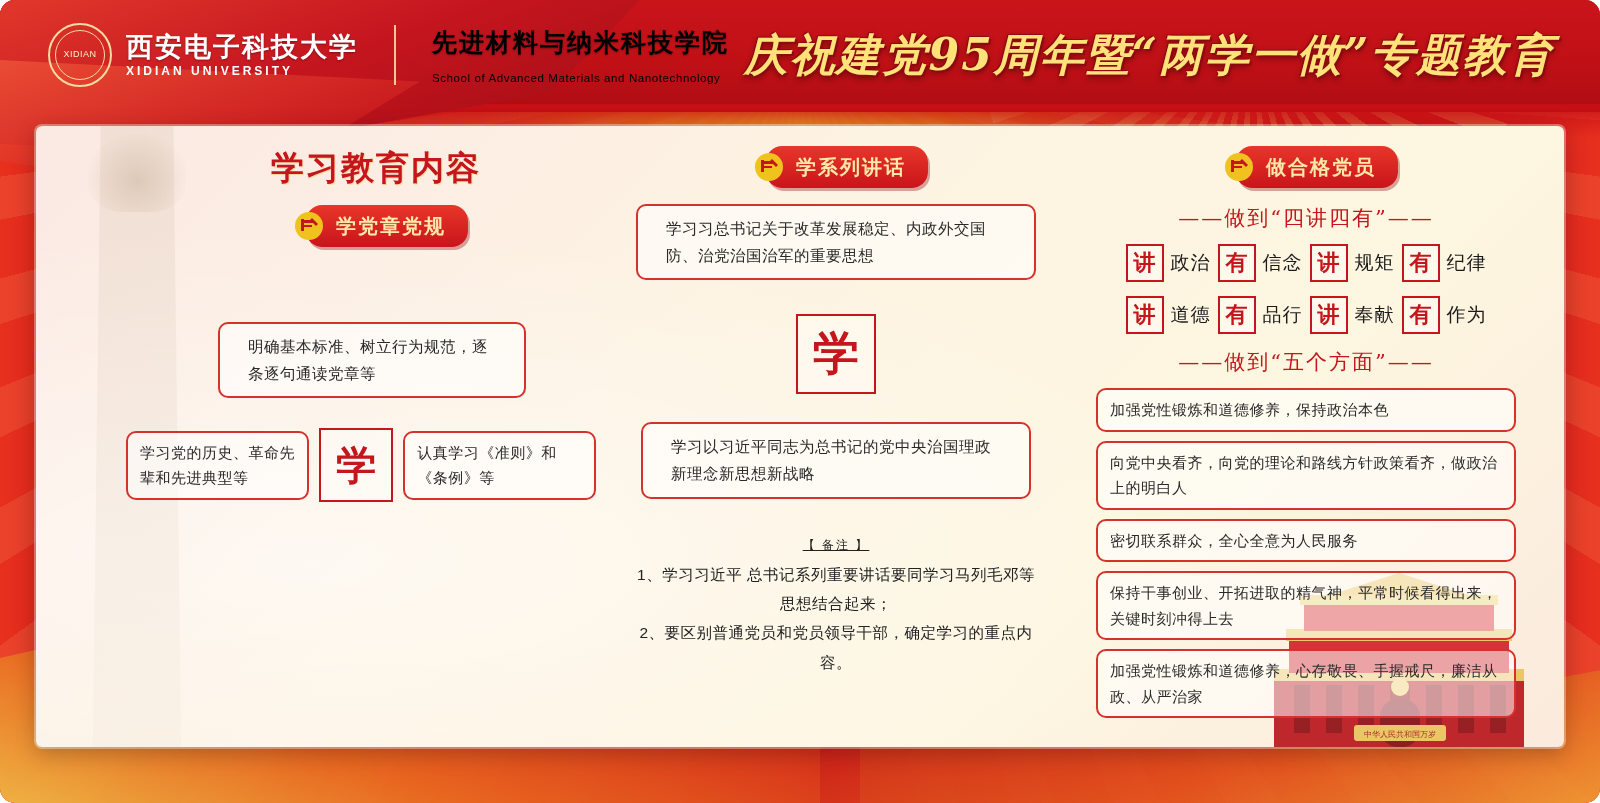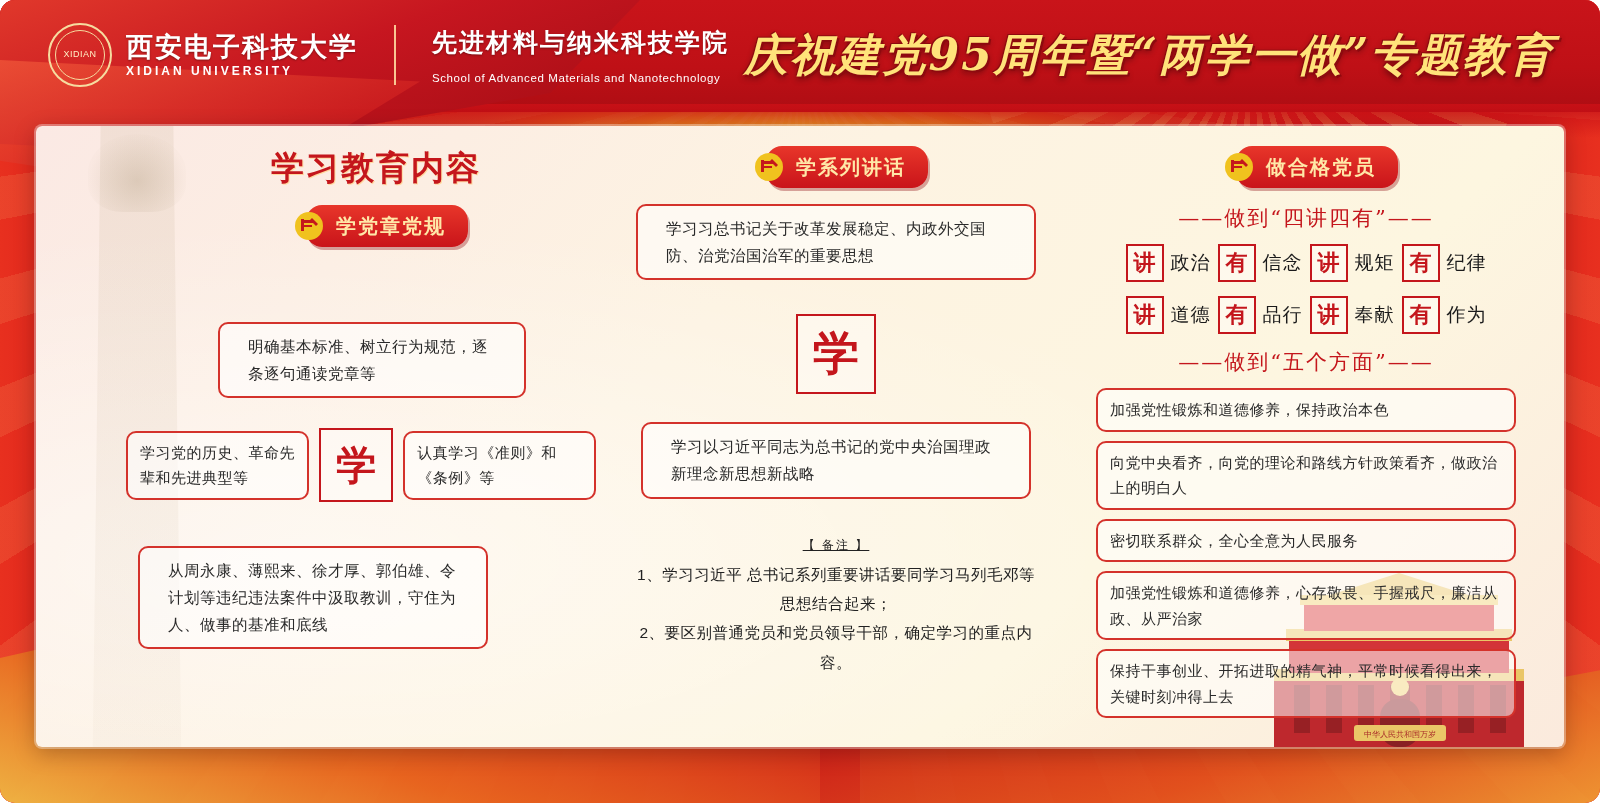--- a/index.html
+++ b/index.html
@@ -100,21 +100,21 @@
     font-family: "DejaVu Serif", "Liberation Serif", serif;
     font-size: 27px; font-weight: 700; letter-spacing: 2px;
     color: #ffffff; text-shadow: 0 1px 2px rgba(0,0,0,.35);
     line-height: 1.1;
   }
   .uni-en {
     font-size: 12px; letter-spacing: 3px; color: #fff;
     margin-top: 3px; font-weight: 700;
   }
   .vbar { width: 2px; height: 60px; background: #ffd9a0; margin: 0 22px; opacity: .9; }
-  .school-names { color: #ffffff; }
+  .school-names { color: #000000; }
   .school-cn {
     font-family: "DejaVu Serif", "Liberation Serif", serif;
     font-size: 25px; font-weight: 700; letter-spacing: 2px;
     text-shadow: 0 1px 2px rgba(0,0,0,.35);
   }
   .school-en { font-size: 11.5px; letter-spacing: .6px; margin-top: 13px; }
   .main-title {
     flex: 1;
     text-align: center;
     font-family: "DejaVu Serif", "Liberation Serif", serif;
@@ -343,21 +343,20 @@
       </div>
 
       <div class="box a-box1">明确基本标准、树立行为规范，逐条逐句通读党章等</div>
 
       <div class="a-row">
         <div class="box box-sm a-left">学习党的历史、革命先辈和先进典型等</div>
         <div class="a-char">学</div>
         <div class="box box-sm a-right">认真学习《准则》和《条例》等</div>
       </div>
 
-      <div class="box a-box4">从周永康、薄熙来、徐才厚、郭伯雄、令计划等违纪违法案件中汲取教训，守住为人、做事的基准和底线</div>
     </div>
 
     <div class="col col-b">
       <div class="pill-row">
         <div class="pill">
           <span class="emblem">
             <svg width="30" height="30" viewBox="0 0 30 30">
               <circle cx="15" cy="15" r="14" fill="#f0c21e"></circle>
               <path d="M7 20 L7 8 L10 8 L10 20 Z M10 9 L20 9 L20 12 L10 12 Z M10 14 L18 14 L18 16 L10 16 Z" fill="#c4161c"></path>
               <path d="M18 7 L24 13 L22 15 L16 9 Z" fill="#c4161c"></path>
@@ -417,20 +416,20 @@
         <div class="kw">有</div>
         <div class="kwt">作为</div>
       </div>
 
       <div class="c-sub">——做到“五个方面”——</div>
 
       <div class="c-list">
         <div class="box box-sm">加强党性锻炼和道德修养，保持政治本色</div>
         <div class="box box-sm">向党中央看齐，向党的理论和路线方针政策看齐，做政治上的明白人</div>
         <div class="box box-sm">密切联系群众，全心全意为人民服务</div>
+        <div class="box box-sm">保持干事创业、开拓进取的精气神，平常时候看得出来，关键时刻冲得上去</div>
         <div class="box box-sm">加强党性锻炼和道德修养，心存敬畏、手握戒尺，廉洁从政、从严治家</div>
-        <div class="box box-sm">保持干事创业、开拓进取的精气神，平常时候看得出来，关键时刻冲得上去</div>
       </div>
     </div>
   </div>
 
   <div class="footer-strip"></div>
 </div>
 
 </body></html>

